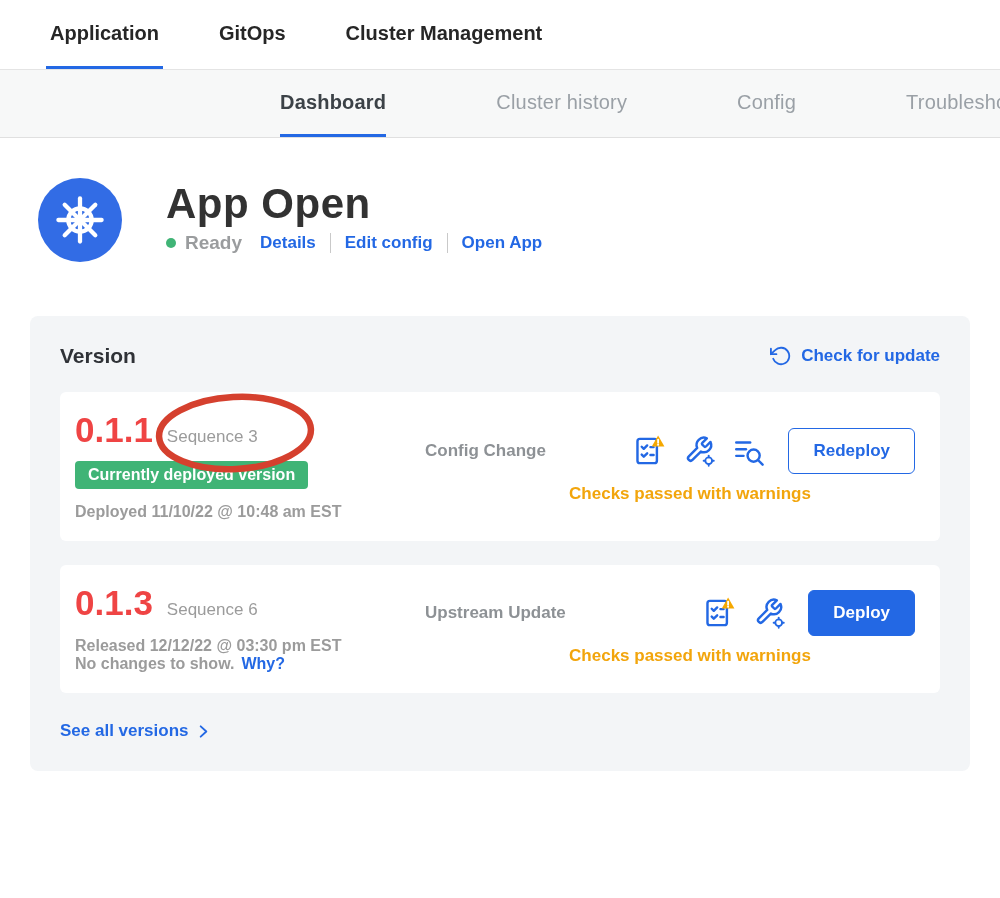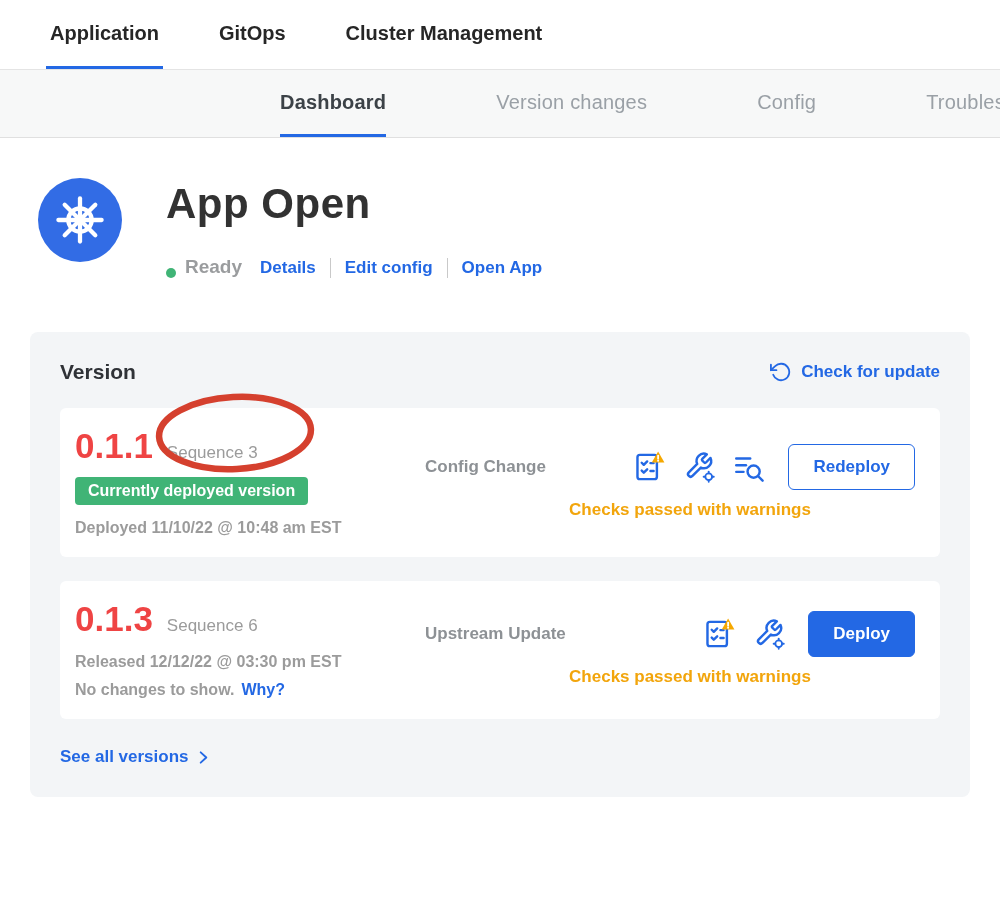--- a/index.html
+++ b/index.html
@@ -62,21 +62,21 @@
   .app-header { display: flex; margin: 40px 0 0 38px; }
   .k8s-logo {
     width: 84px; height: 84px;
     border-radius: 50%;
     background: #326ce5;
     display: flex; align-items: center; justify-content: center;
     flex: none;
   }
   .app-info { margin-left: 44px; }
   .app-title { font-size: 42px; font-weight: 700; color: #323232; letter-spacing: .5px; margin-top: 2px; }
-  .status-row { display: flex; align-items: flex-end; margin-top: 28px; }
+  .status-row { display: flex; align-items: center; margin-top: 4px; }
   .status-dot { width: 10px; height: 10px; border-radius: 50%; background: #40b476; margin-right: 9px; }
   .status-text { font-size: 19px; font-weight: 600; color: #9a9c9e; margin-right: 18px; }
   .hlink { font-size: 17px; font-weight: 700; color: #2368e4; cursor: pointer; }
   .sep { width: 1px; height: 20px; background: #c9c9c9; margin: 0 14px; }
   
   .panel {
     margin: 54px 30px 0 30px;
     background: #f3f5f7;
     border-radius: 8px;
     padding: 28px 30px 30px 30px;
@@ -100,21 +100,21 @@
     display: inline-block;
     background: #40b476;
     color: #fff;
     font-size: 16px;
     font-weight: 700;
     padding: 5px 13px;
     border-radius: 4px;
     margin-top: 11px;
   }
   .meta-text { font-size: 16px; font-weight: 600; color: #9b9b9b; margin-top: 14px; }
-  .nochanges-row { display: flex; gap: 7px; margin-top: 10px; align-items: baseline; }
+  .nochanges-row { display: flex; gap: 7px; margin-top: 0; align-items: baseline; }
   .why-link { font-size: 16px; font-weight: 700; color: #2368e4; cursor: pointer; }
   .card-right { flex: 1; display: flex; flex-direction: column; justify-content: center; }
   .cr-row1 { display: flex; align-items: center; }
   .change-type { font-size: 17px; font-weight: 700; color: #8d9195; }
   .check-icons { margin-left: auto; display: flex; align-items: center; gap: 16px; }
   .check-icons .cicon { width: 34px; height: 34px; cursor: pointer; }
   .btn {
     margin-left: 22px;
     font-size: 17px;
     font-weight: 700;
@@ -161,21 +161,21 @@
 <body>
 
 <div class="topnav">
   <div class="tab active">Application</div>
   <div class="tab">GitOps</div>
   <div class="tab">Cluster Management</div>
 </div>
 
 <div class="subnav">
   <div class="tab active">Dashboard</div>
-  <div class="tab">Version changes</div>
+  <div class="tab">Cluster history</div>
   <div class="tab">Config</div>
   <div class="tab">Troubleshoot</div>
 </div>
 
 <div class="app-header">
   <div class="k8s-logo">
     <svg width="54" height="54" viewBox="0 0 24 24" fill="none" stroke="#ffffff" stroke-width="1.9" stroke-linecap="round">
       <circle cx="12" cy="12" r="5.2"></circle>
       <circle cx="12" cy="12" r="1.7" fill="#ffffff" stroke="none"></circle>
       <line x1="12" y1="12" x2="12" y2="2.4"></line>

